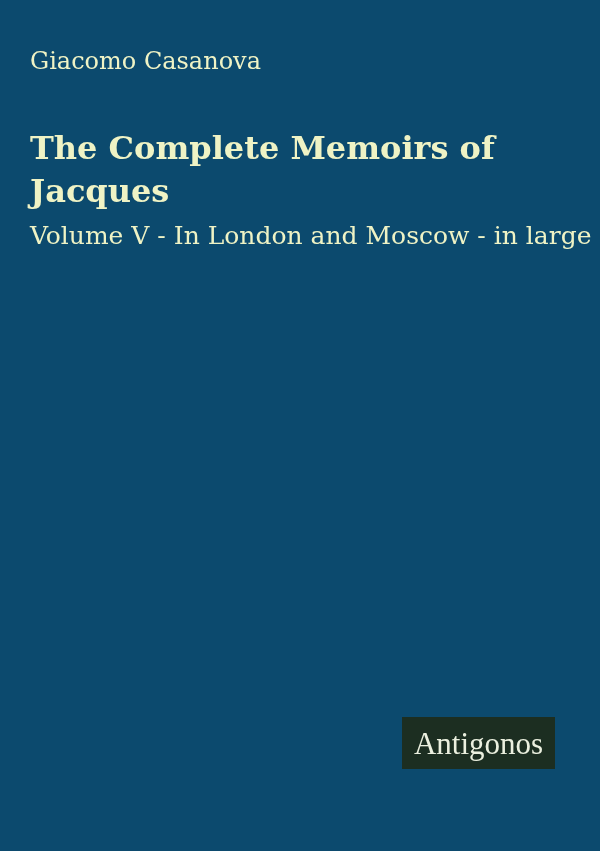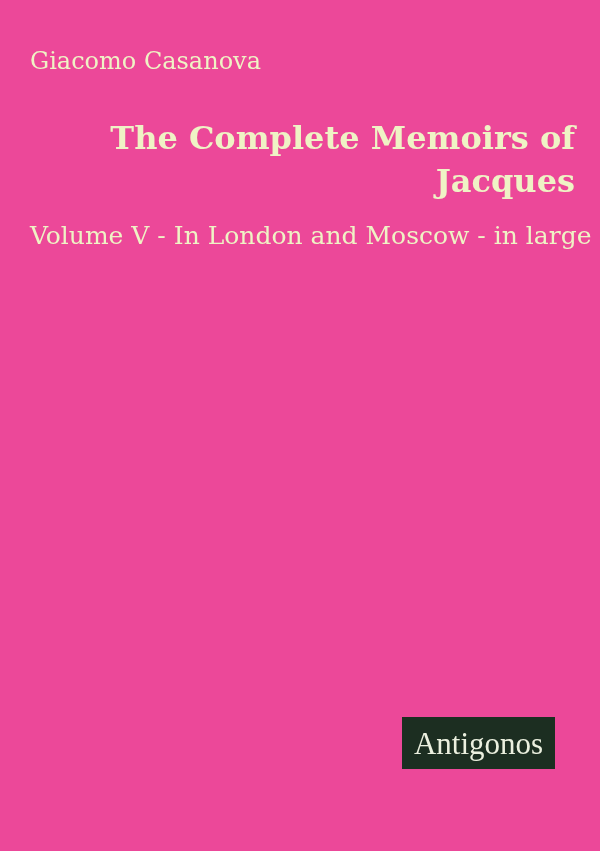--- a/index.html
+++ b/index.html
@@ -4,43 +4,42 @@
 <style>
   html, body {
     margin: 0;
     padding: 0;
     background: #2a2a2a;
   }
   .cover {
     position: relative;
     width: 600px;
     height: 851px;
-    background: #ec4899;
+    background: #0c4a6e;
     overflow: hidden;
     font-family: "DejaVu Serif", serif;
   }
   .author {
     position: absolute;
     left: 30px;
     top: 49px;
     font-size: 24px;
     line-height: 1;
     color: #EFF3C5;
     white-space: nowrap;
   }
   .title {
     position: absolute;
     left: 30px;
-    top: 117px;
+    top: 127px;
     width: 545px;
     font-size: 32px;
     font-weight: bold;
     line-height: 43px;
     color: #EFF3C5;
-    text-align: right;
   }
   .title .title-line {
     display: block;
   }
   .subtitle {
     position: absolute;
     left: 30px;
     top: 223px;
     font-size: 25px;
     line-height: 1;

